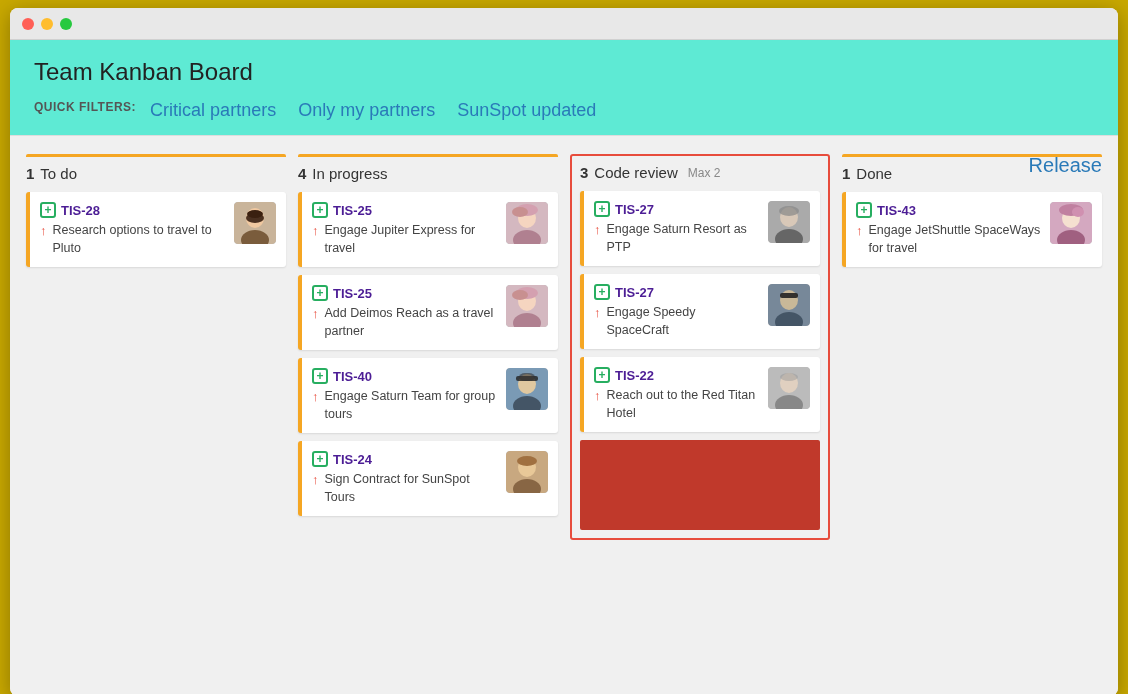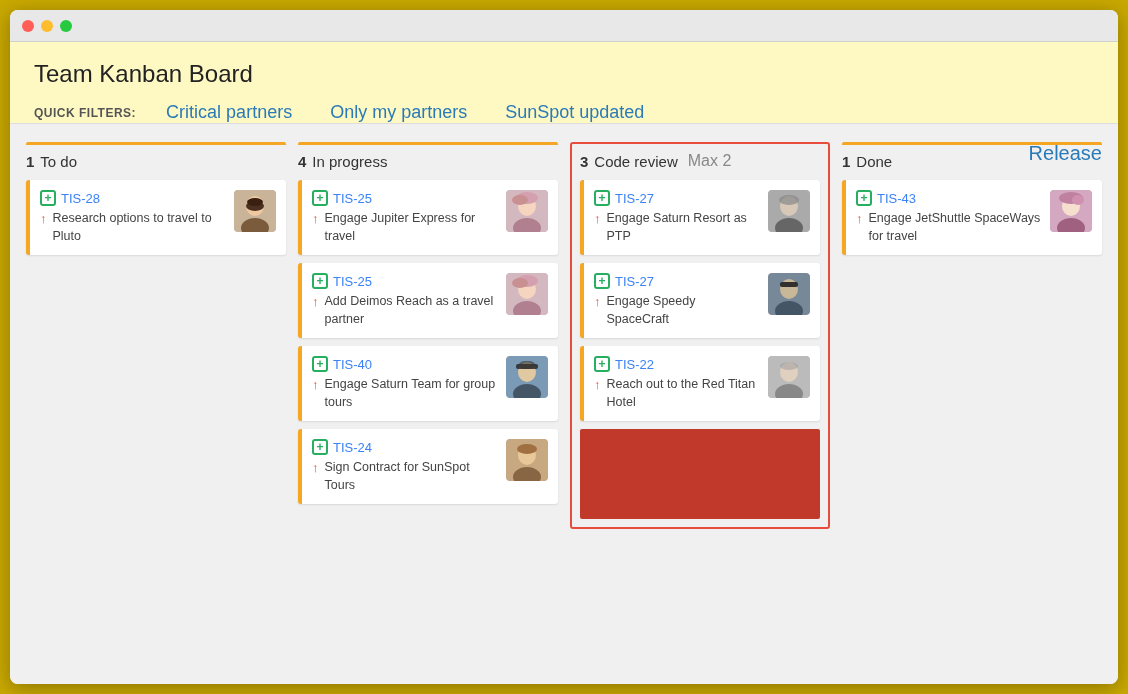--- a/index.html
+++ b/index.html
@@ -28,34 +28,35 @@
       gap: 7px;
       border-bottom: 1px solid #d0d0d0;
     }
     .dot {
       width: 12px; height: 12px; border-radius: 50%;
     }
     .dot.red { background: #ff5f56; }
     .dot.yellow { background: #ffbd2e; }
     .dot.green { background: #27c93f; }
     .header {
-      background: #fef9c3;
+      background: #5eead4;
       padding: 18px 24px 0 24px;
       border-bottom: 1px solid #ddd;
     }
     .page-title {
       font-size: 24px;
       font-weight: 500;
       color: #222;
       margin-bottom: 14px;
     }
     .quick-filters {
       display: flex;
-      align-items: center;
-      gap: 16px;
+      align-items: flex-start;
+      gap: 0;
+      padding-bottom: 14px;
     }
     .quick-filters-label {
       font-size: 12px;
       font-weight: 700;
       color: #555;
       letter-spacing: 0.5px;
       margin-right: 14px;
     }
     .filter-link {
       font-size: 18px;
@@ -89,21 +90,21 @@
       margin-bottom: 10px;
       display: flex;
       align-items: center;
       gap: 6px;
     }
     .column-header .count {
       font-weight: 700;
       color: #333;
     }
     .column-header .max {
-      font-size: 16px;
+      font-size: 12px;
       color: #888;
       margin-left: 4px;
     }
     .cards-container {
       display: flex;
       flex-direction: column;
       gap: 8px;
       flex: 1;
     }
     .card {
@@ -135,22 +136,22 @@
       border-radius: 3px;
       width: 16px; height: 16px;
       display: inline-flex;
       align-items: center;
       justify-content: center;
       font-size: 12px;
       flex-shrink: 0;
     }
     .card-id {
       font-size: 13px;
-      color: #3b82f6;
-      font-weight: 400;
+      color: #4c1d95;
+      font-weight: 700;
       cursor: pointer;
     }
     .card-arrow {
       color: #e74c3c;
       font-size: 13px;
       margin-right: 2px;
     }
     .card-desc {
       font-size: 12.5px;
       color: #444;

